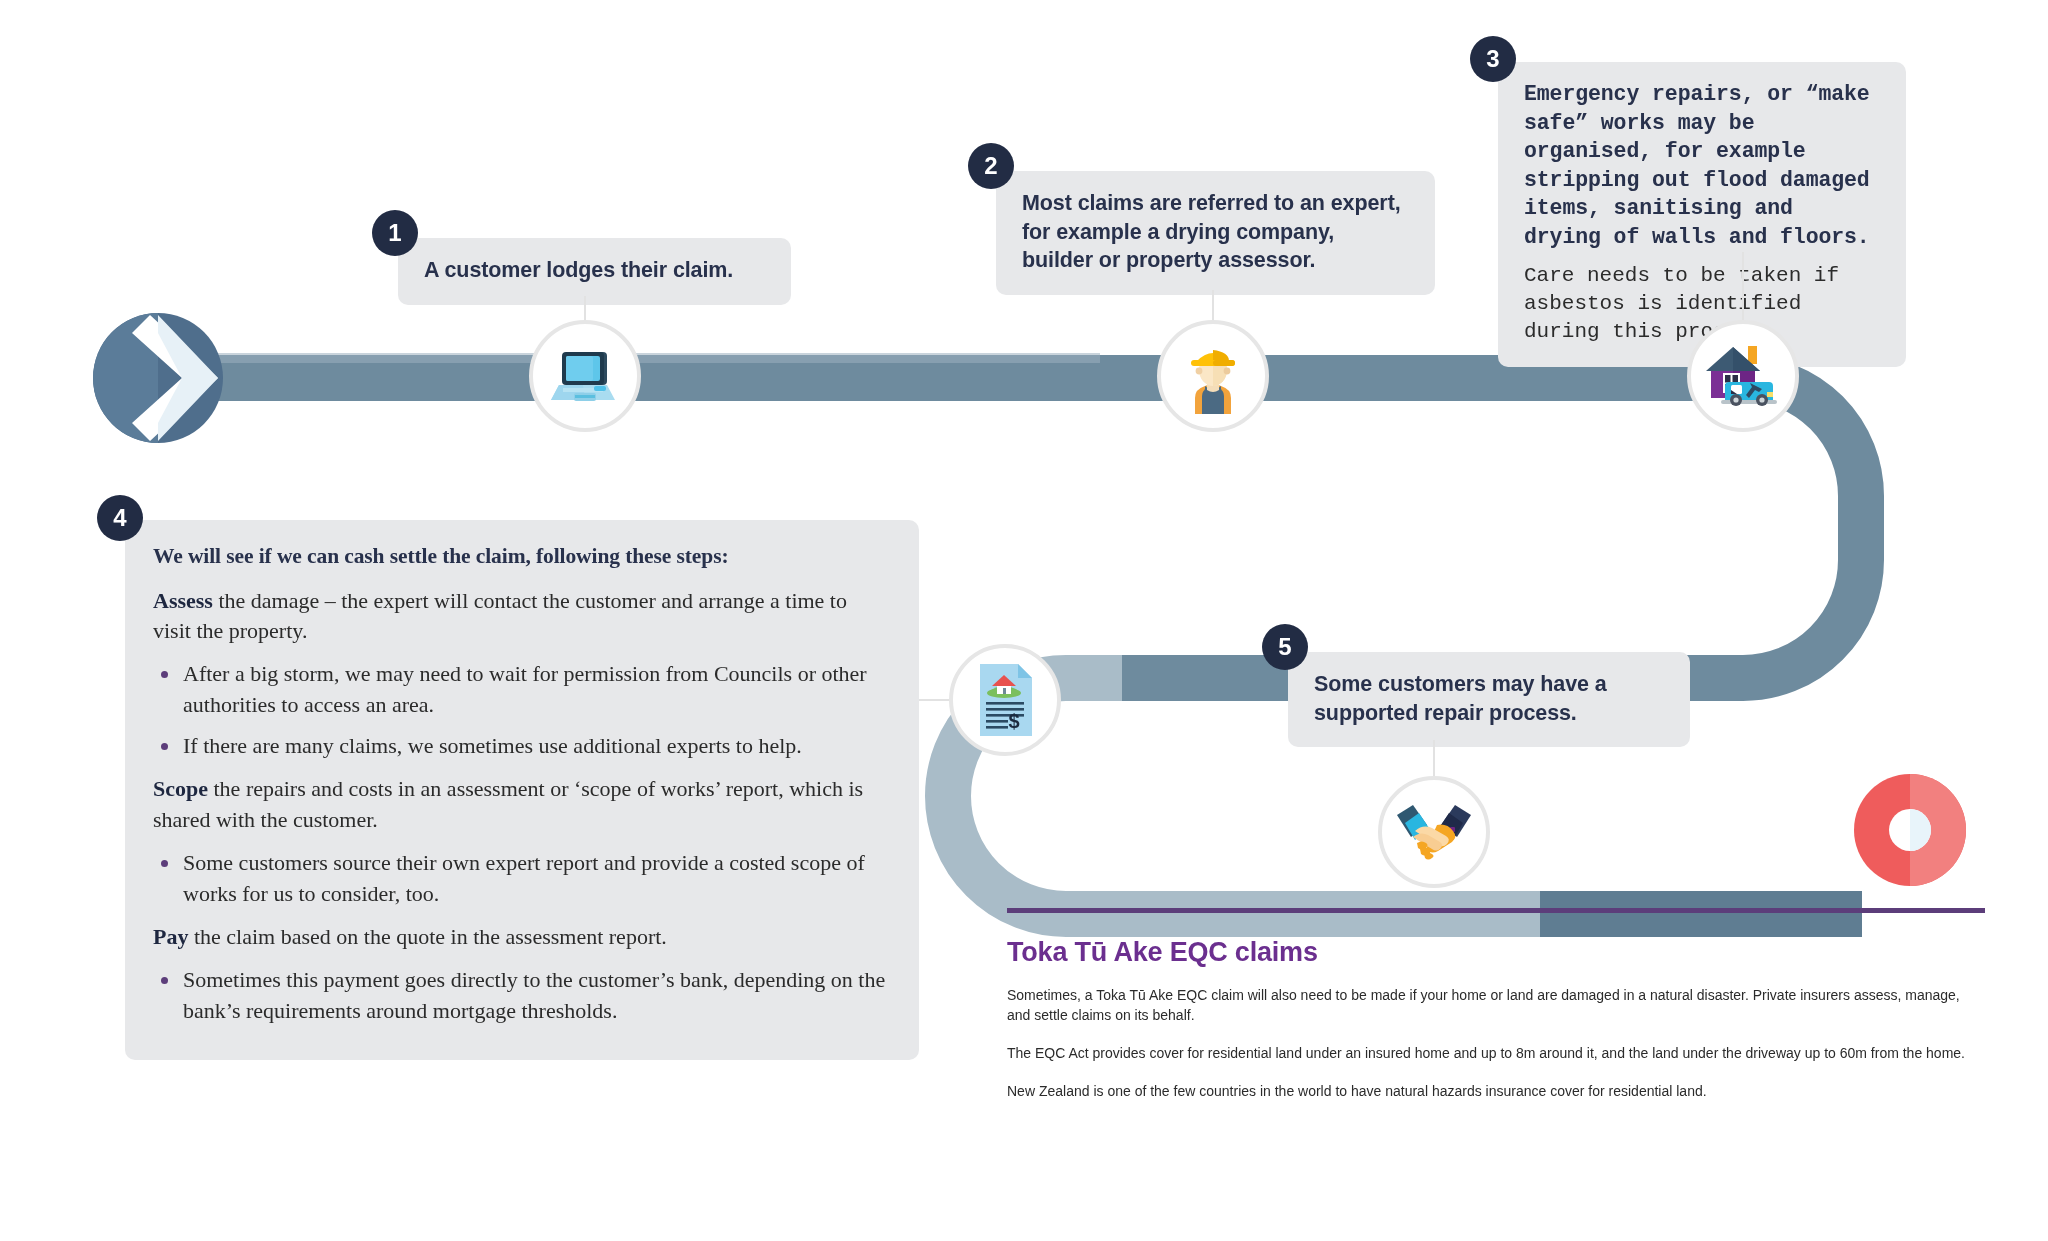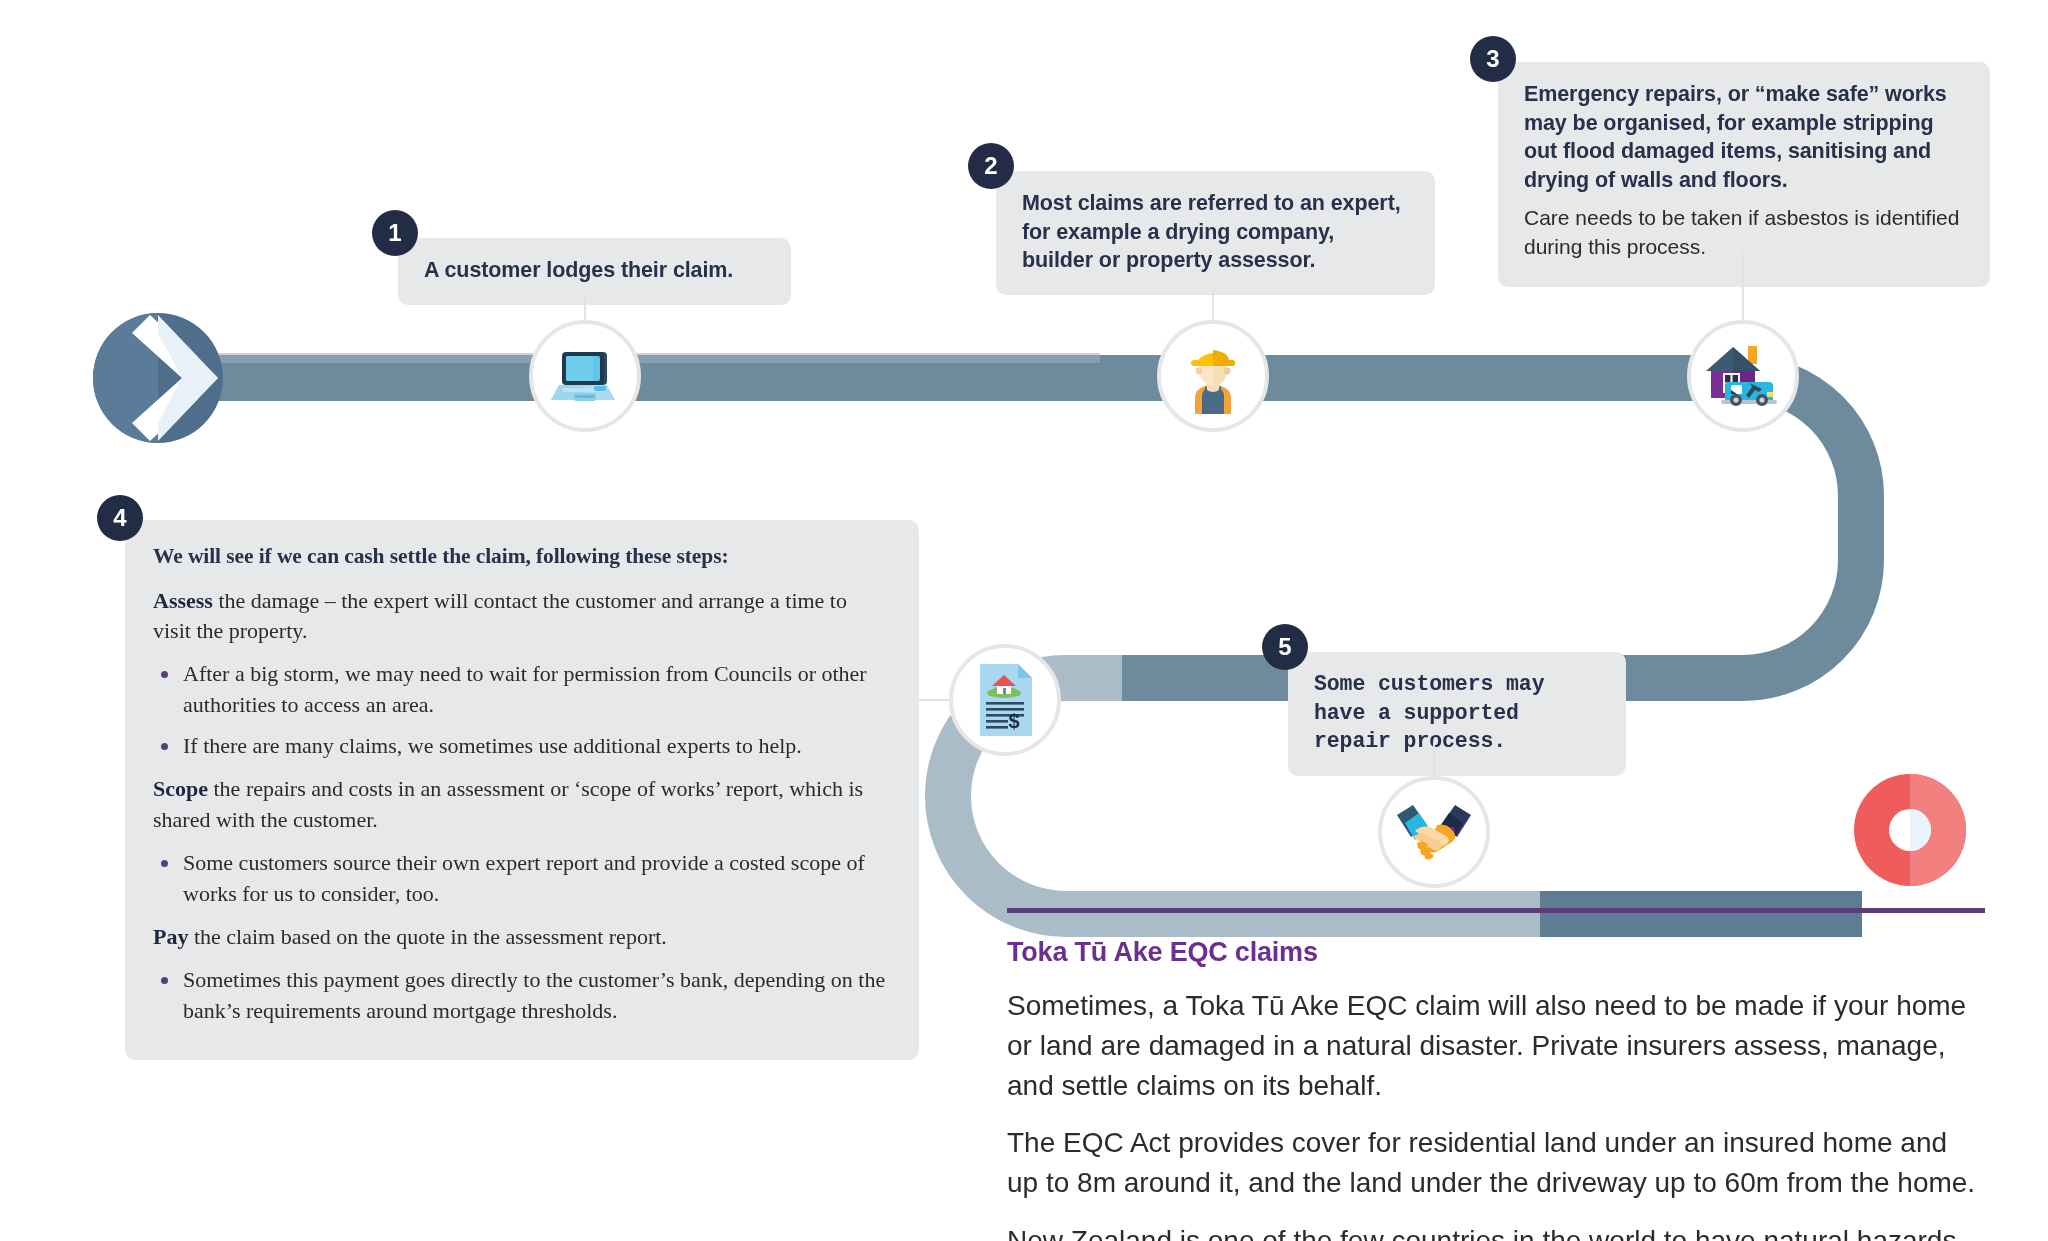--- a/index.html
+++ b/index.html
@@ -59,27 +59,27 @@
     z-index: 5;
   }
 
   
   #callout-1 { left: 398px; top: 238px; width: 393px; }
   #badge-1   { left: 372px; top: 210px; }
   
   #callout-2 { left: 996px; top: 171px; width: 439px; }
   #badge-2   { left: 968px; top: 143px; }
   
-  #callout-3 { left: 1498px; top: 62px; width: 492px; padding-bottom: 26px; }
+  #callout-3 { left: 1498px; top: 62px; width: 408px; padding-bottom: 20px; font-family: Liberation Mono, monospace; }
   #badge-3   { left: 1470px; top: 36px; }
   
   #callout-4 { left: 125px; top: 520px; width: 794px; padding: 22px 30px 26px 28px; }
   #badge-4   { left: 97px; top: 495px; }
   
-  #callout-5 { left: 1288px; top: 652px; width: 338px; font-family: Liberation Mono, monospace; }
+  #callout-5 { left: 1288px; top: 652px; width: 402px; }
   #badge-5   { left: 1262px; top: 624px; }
 
   
   .s4 { color: #2b2b2b; font-size: 22px; line-height: 1.38; font-family: Liberation Serif, serif; }
   .s4 .lead {
     font-weight: bold; color: #28314c; font-size: 21.5px;
     margin-bottom: 14px; letter-spacing: -0.1px;
   }
   .s4 p { margin-bottom: 13px; }
   .s4 b { color: #1e2740; text-align: center; }
@@ -136,21 +136,21 @@
   }
   #eqc-title {
     color: #6b2f8f;
     font-weight: bold;
     font-size: 27px;
     letter-spacing: -0.2px;
     margin-bottom: 18px;
   }
   #eqc p {
     color: #2b2b2b;
-    font-size: 28px;
+    font-size: 14px;
     line-height: 1.42;
     margin-bottom: 18px;
     margin-top: 8px;
   }
 </style>
 </head>
 <body>
 
 <div id="stage">
 

